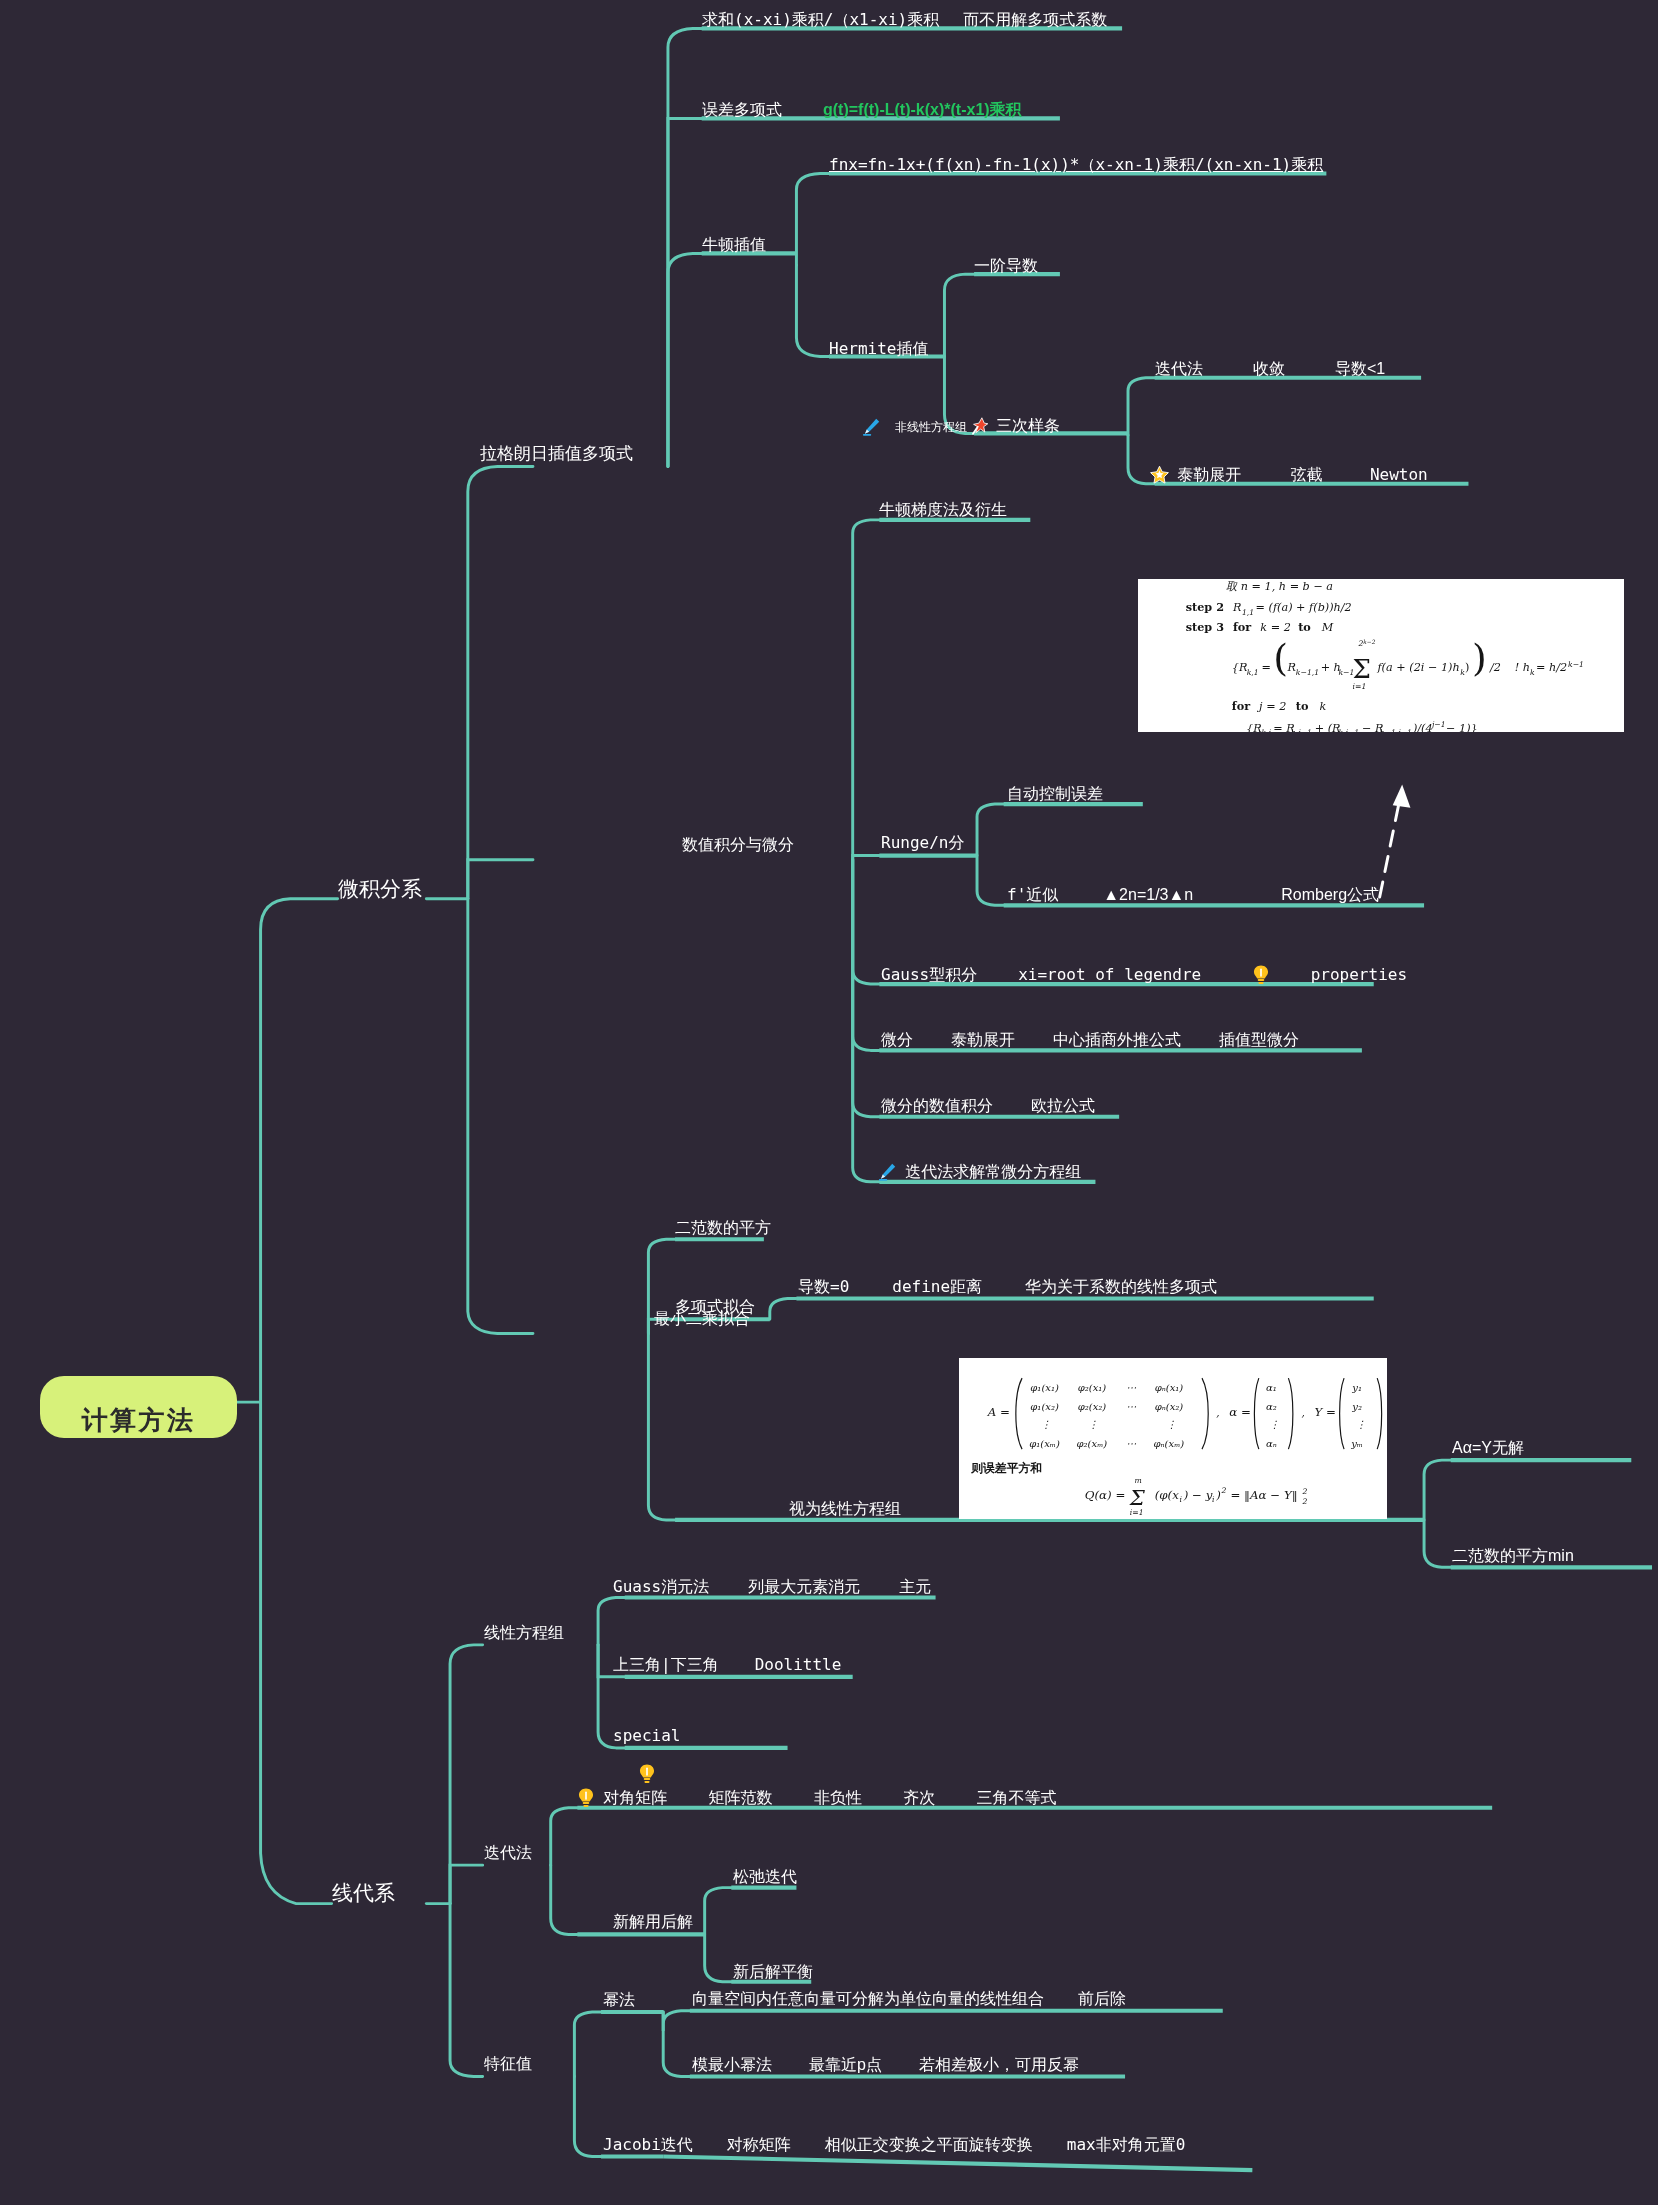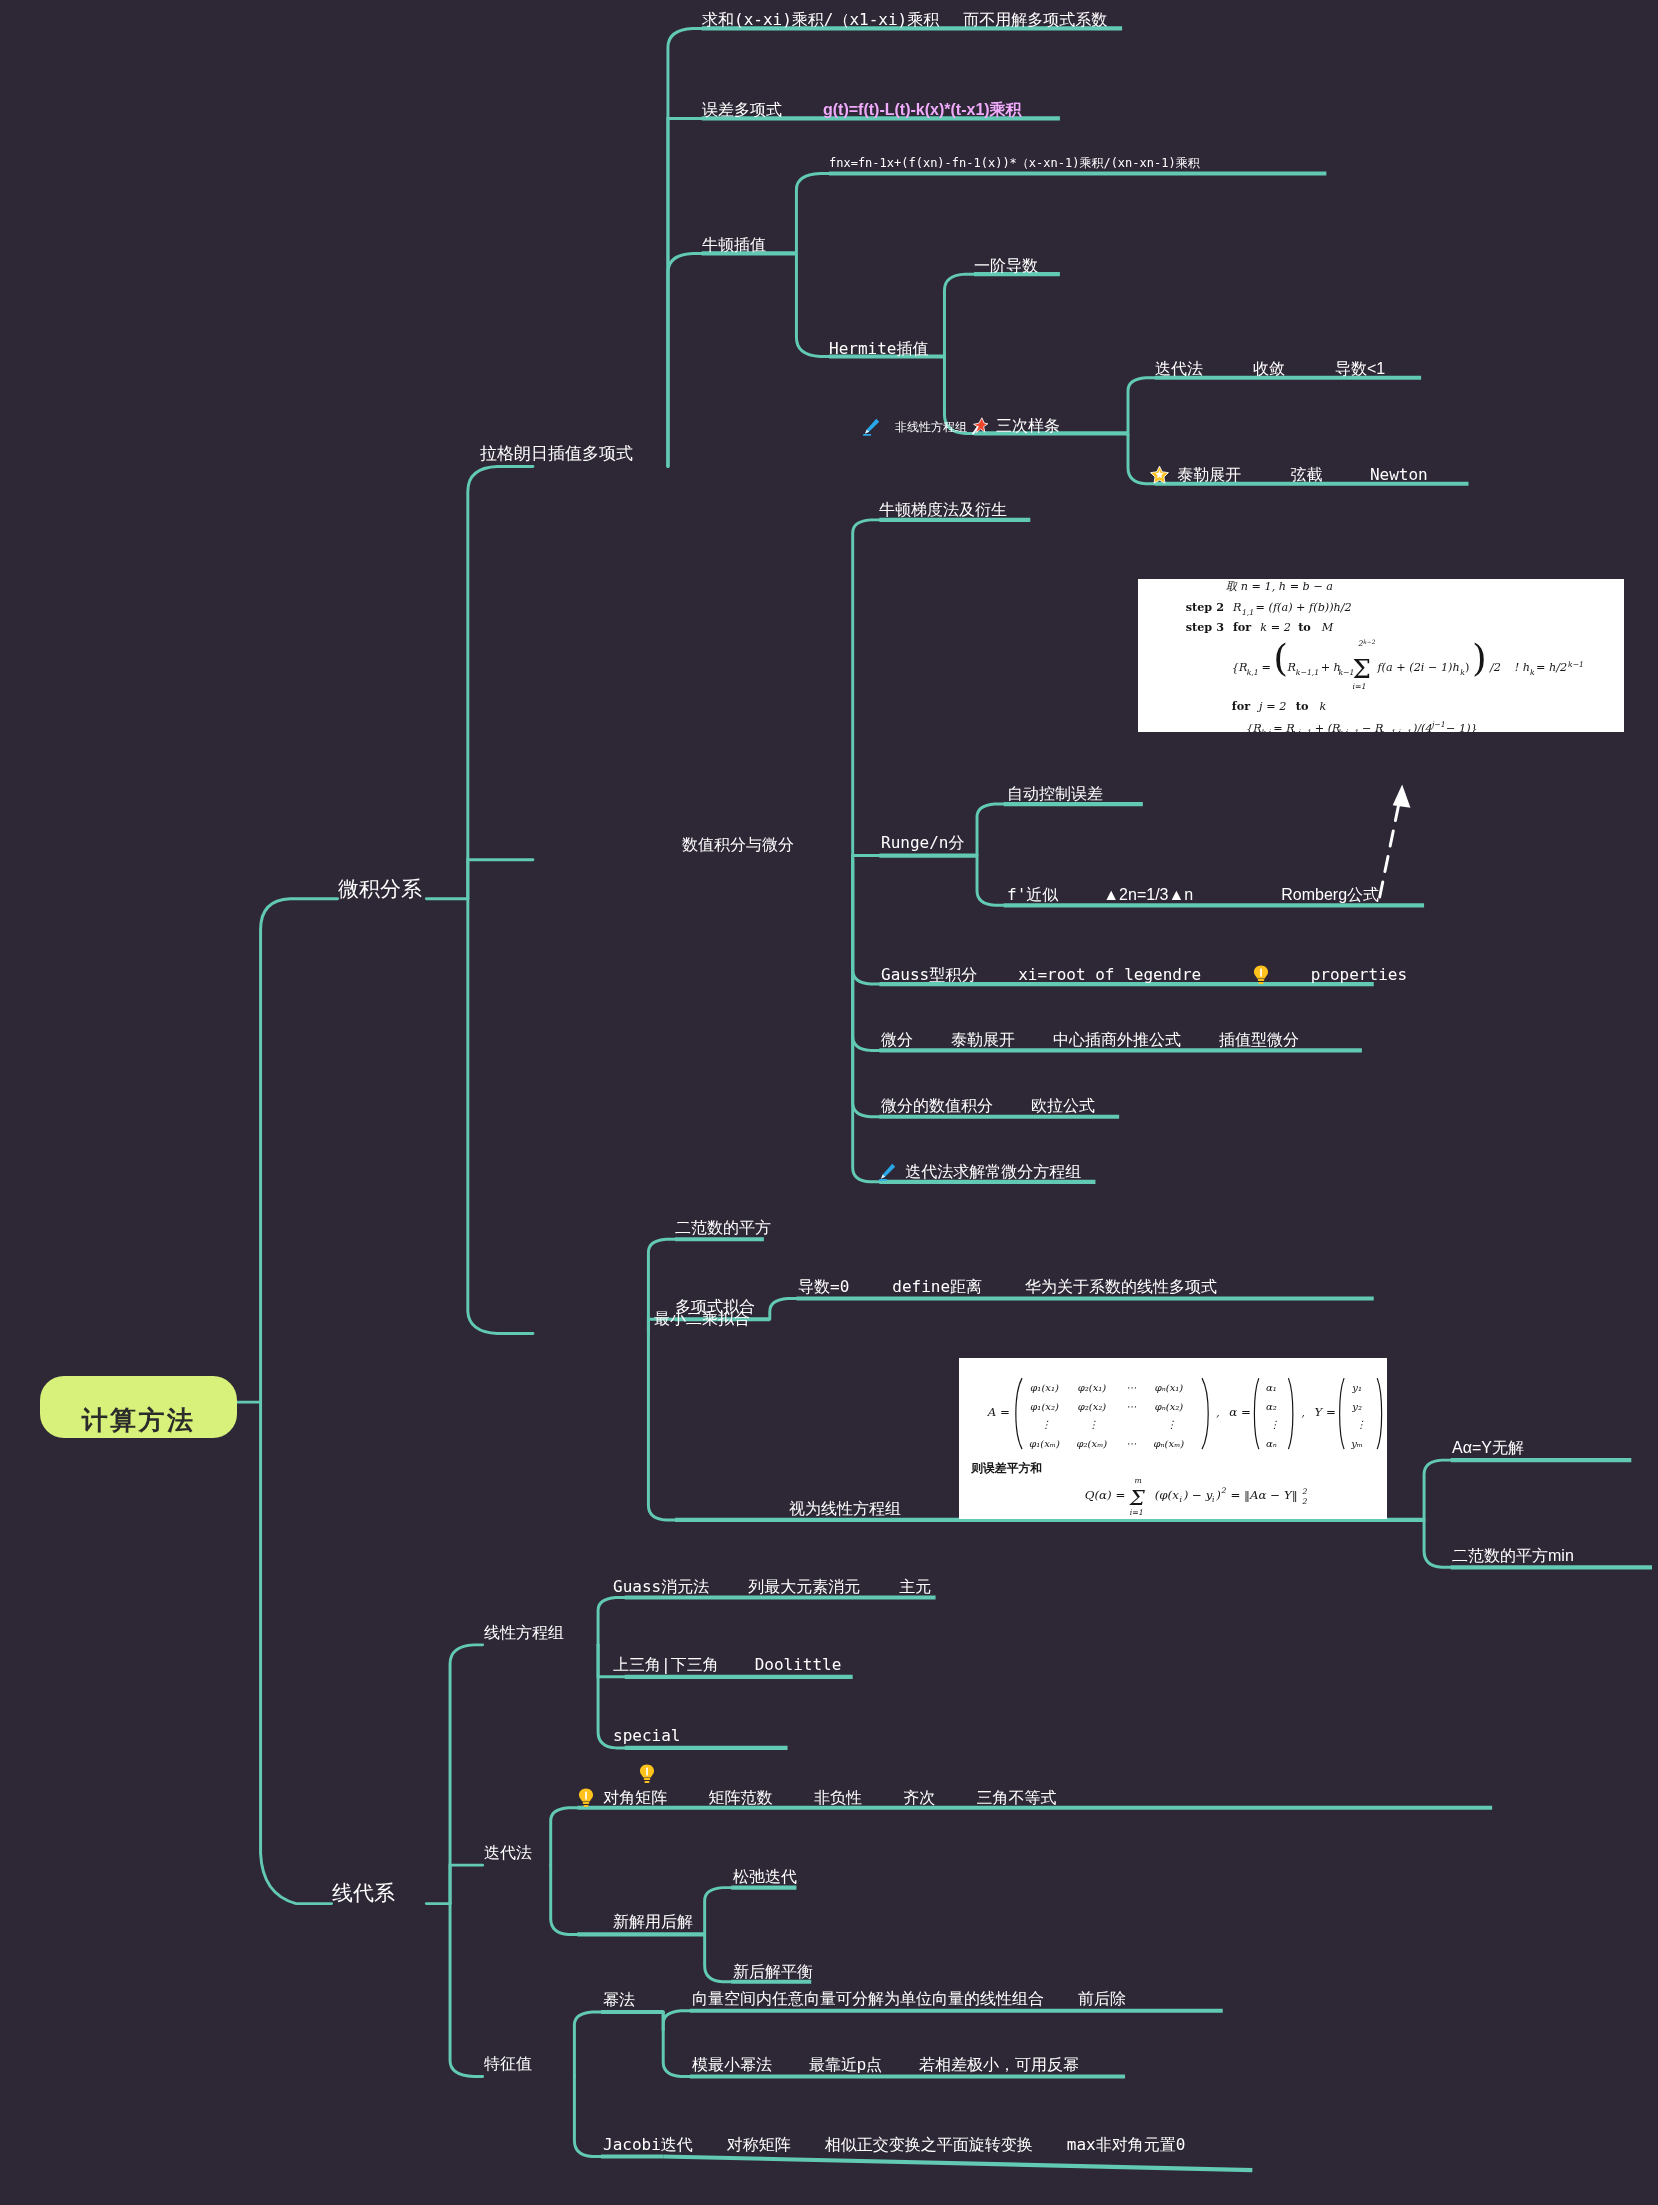--- a/index.html
+++ b/index.html
@@ -179,28 +179,28 @@
     <span class="txt">拉格朗日插值多项式</span>
   </div>
 
   <div class="node mono" style="left:702px;top:12px;font-size:16px;gap:24px;">
     <span class="txt">求和(x-xi)乘积/（x1-xi)乘积</span>
     <span class="txt cn">而不用解多项式系数</span>
   </div>
 
   <div class="node cn" style="left:702px;top:102px;font-size:16px;gap:41px;">
     <span class="txt">误差多项式</span>
-    <span class="txt" style="color:#f0abfc;font-weight:bold;">g(t)=f(t)-L(t)-k(x)*(t-x1)乘积</span>
+    <span class="txt" style="color:#22c55e;font-weight:bold;">g(t)=f(t)-L(t)-k(x)*(t-x1)乘积</span>
   </div>
 
   <div class="node cn" style="left:702px;top:237px;font-size:16px;">
     <span class="txt">牛顿插值</span>
   </div>
 
-  <div class="node mono" style="left:829px;top:157px;font-size:12px;">
+  <div class="node mono" style="left:829px;top:157px;font-size:16px;text-decoration:underline;">
     <span class="txt">fnx=fn-1x+(f(xn)-fn-1(x))*（x-xn-1)乘积/(xn-xn-1)乘积</span>
   </div>
 
   <div class="node mono" style="left:829px;top:341px;font-size:16px;">
     <span class="txt">Hermite插值</span>
   </div>
 
   <div class="node cn" style="left:974px;top:258px;font-size:16px;">
     <span class="txt">一阶导数</span>
   </div>

